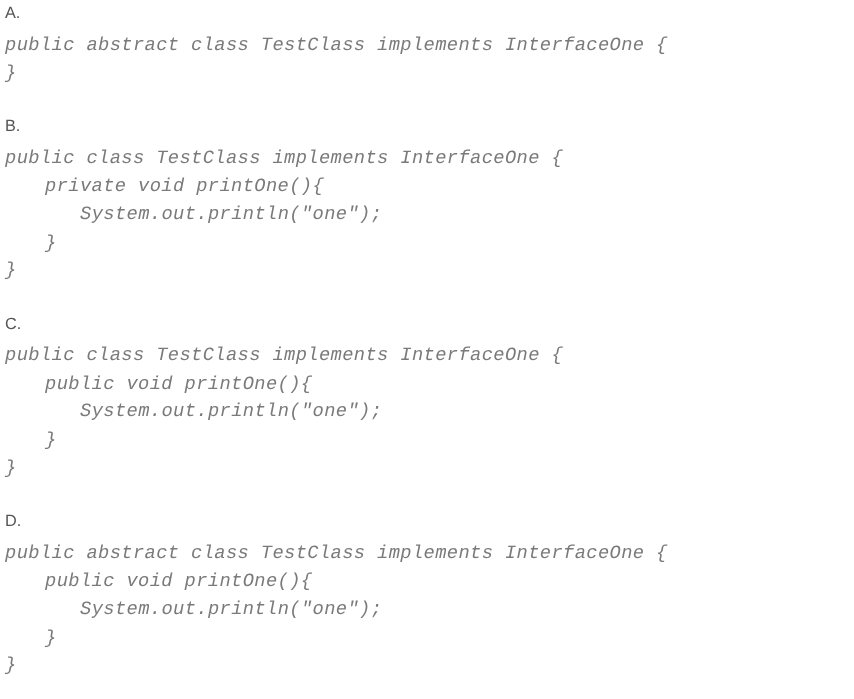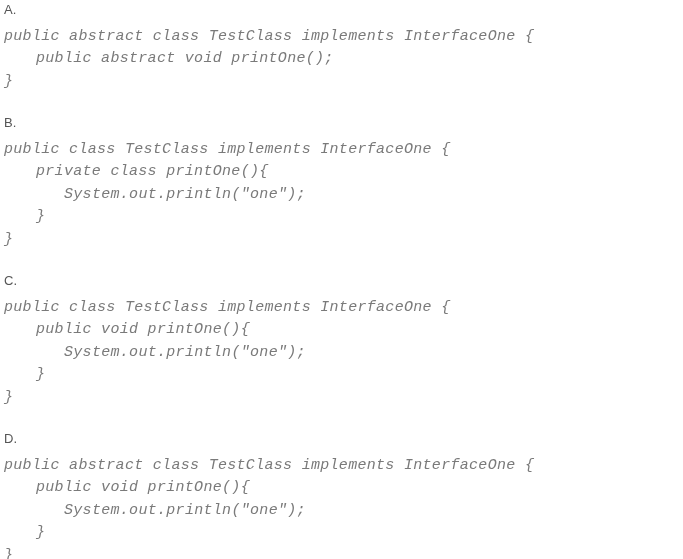--- a/index.html
+++ b/index.html
@@ -43,25 +43,25 @@
     .indent-2 {
       padding-left: 60px;
     }
   </style>
 </head>
 <body>
 
 <div id="container">
     <div class="option">
       <div class="option-label">A.</div>
-      <div class="code-block"><div>public abstract class TestClass implements InterfaceOne {</div><div class="indent-1">public abstract void printOne();</div><div>}</div></div>
+      <div class="code-block"><div>public abstract class TestClass implements InterfaceOne {</div><div>}</div></div>
     </div>
     <div class="option">
       <div class="option-label">B.</div>
-      <div class="code-block"><div>public class TestClass implements InterfaceOne {</div><div class="indent-1">private class printOne(){</div><div class="indent-2">System.out.println("one");</div><div class="indent-1">}</div><div>}</div></div>
+      <div class="code-block"><div>public class TestClass implements InterfaceOne {</div><div class="indent-1">private void printOne(){</div><div class="indent-2">System.out.println("one");</div><div class="indent-1">}</div><div>}</div></div>
     </div>
     <div class="option">
       <div class="option-label">C.</div>
       <div class="code-block"><div>public class TestClass implements InterfaceOne {</div><div class="indent-1">public void printOne(){</div><div class="indent-2">System.out.println("one");</div><div class="indent-1">}</div><div>}</div></div>
     </div>
     <div class="option">
       <div class="option-label">D.</div>
       <div class="code-block"><div>public abstract class TestClass implements InterfaceOne {</div><div class="indent-1">public void printOne(){</div><div class="indent-2">System.out.println("one");</div><div class="indent-1">}</div><div>}</div></div>
     </div>
   </div>

